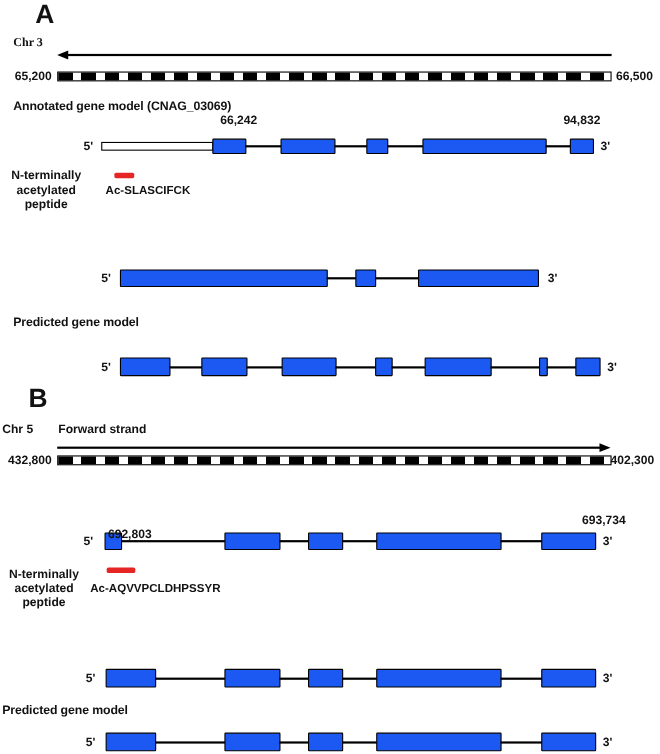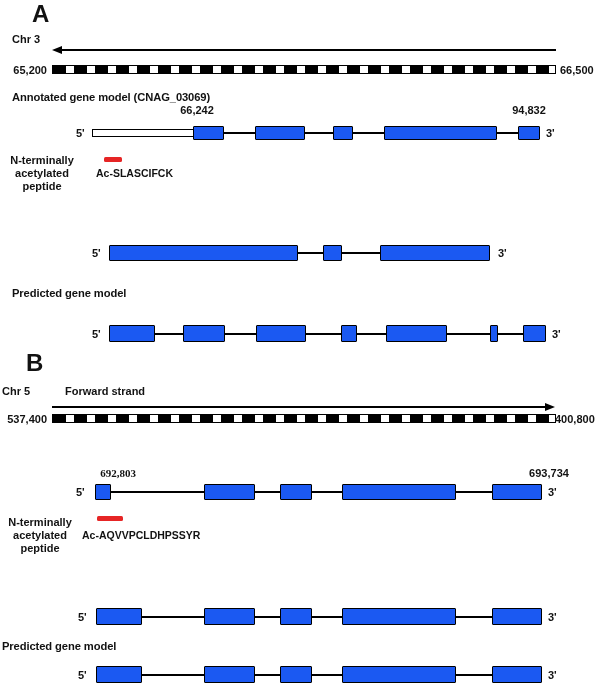--- a/index.html
+++ b/index.html
@@ -21,40 +21,40 @@
   .utr{position:absolute;background:#fff;border:1.5px solid #000;box-sizing:border-box;}
   .peplabel{position:absolute;font-size:11px;line-height:13px;text-align:center;}
   .pepmark{position:absolute;border-radius:1.5px;}
   .pepseq{position:absolute;font-size:10.5px;line-height:11px;white-space:nowrap;}
 </style>
 </head>
 <body>
 
 <div id="fig">
     <div class="letter" style="left: 32px; top: 3px;">A</div>
-    <div class="txt" style="left: 12px; top: 33px;">Chr 3</div>
+    <div class="txt" style="left: 12px; top: 33px; font-family: Liberation Serif, serif;">Chr 3</div>
     <div class="aline" style="left: 59px; top: 49px; width: 497px;"></div>
     <div class="ahead" style="left: 52px; top: 46px; border-top: 4px solid transparent; border-bottom: 4px solid transparent; border-right: 10px solid rgb(0, 0, 0);"></div>
     <div class="chrbar" style="left: 52px; top: 65px; width: 502px; height: 7px;"></div>
     <div class="txt" style="left: 0px; top: 64px; width: 47px; text-align: right;">65,200</div>
     <div class="txt" style="left: 560px; top: 64px;">66,500</div>
     <div class="title" style="left: 12px; top: 91px;">Annotated gene model (CNAG_03069)</div>
     <div class="txt" style="left: 76px; top: 127px;">5'</div>
     <div class="txt" style="left: 546px; top: 127px;">3'</div>
     <div class="utr" style="left: 92px; top: 129px; width: 102px; height: 8px;"></div>
     <div class="exon" style="left: 193px; top: 126px; width: 31px; height: 14px; background: rgb(27, 89, 242); border-color: rgb(0, 0, 0);"></div>
     <div class="intron" style="left: 223px; top: 132px; width: 33px;"></div>
     <div class="exon" style="left: 255px; top: 126px; width: 50px; height: 14px; background: rgb(27, 89, 242); border-color: rgb(0, 0, 0);"></div>
     <div class="intron" style="left: 304px; top: 132px; width: 30px;"></div>
     <div class="exon" style="left: 333px; top: 126px; width: 20px; height: 14px; background: rgb(27, 89, 242); border-color: rgb(0, 0, 0);"></div>
     <div class="intron" style="left: 352px; top: 132px; width: 33px;"></div>
     <div class="exon" style="left: 384px; top: 126px; width: 113px; height: 14px; background: rgb(27, 89, 242); border-color: rgb(0, 0, 0);"></div>
     <div class="intron" style="left: 496px; top: 132px; width: 23px;"></div>
     <div class="exon" style="left: 518px; top: 126px; width: 22px; height: 14px; background: rgb(27, 89, 242); border-color: rgb(0, 0, 0);"></div>
-    <div class="coordlbl" style="left: 162px; top: 104px;">66,242</div>
+    <div class="coordlbl" style="left: 182px; top: 104px;">66,242</div>
     <div class="coordlbl" style="left: 494px; top: 104px;">94,832</div>
     <div class="peplabel" style="left: 0px; top: 154px; width: 84px;">
       <div>N-terminally</div>
       <div>acetylated</div>
       <div>peptide</div>
     </div>
     <div class="pepmark" style="left: 104px; top: 157px; width: 18px; height: 5px; background: rgb(230, 37, 37);"></div>
     <div class="pepseq" style="left: 96px; top: 168px;">Ac-SLASCIFCK</div>
     <div class="txt" style="left: 92px; top: 247px;">5'</div>
     <div class="txt" style="left: 498px; top: 247px;">3'</div>
@@ -74,38 +74,38 @@
     <div class="intron" style="left: 305px; top: 333px; width: 37px;"></div>
     <div class="exon" style="left: 341px; top: 325px; width: 16px; height: 17px; background: rgb(27, 89, 242); border-color: rgb(0, 0, 0);"></div>
     <div class="intron" style="left: 356px; top: 333px; width: 31px;"></div>
     <div class="exon" style="left: 386px; top: 325px; width: 61px; height: 17px; background: rgb(27, 89, 242); border-color: rgb(0, 0, 0);"></div>
     <div class="intron" style="left: 446px; top: 333px; width: 45px;"></div>
     <div class="exon" style="left: 490px; top: 325px; width: 8px; height: 17px; background: rgb(27, 89, 242); border-color: rgb(0, 0, 0);"></div>
     <div class="intron" style="left: 497px; top: 333px; width: 27px;"></div>
     <div class="exon" style="left: 523px; top: 325px; width: 23px; height: 17px; background: rgb(27, 89, 242); border-color: rgb(0, 0, 0);"></div>
     <div class="letter" style="left: 26px; top: 352px;">B</div>
     <div class="txt" style="left: 2px; top: 385px;">Chr 5</div>
-    <div class="txt" style="left: 53px; top: 385px; margin-left: 12px;">Forward strand</div>
+    <div class="txt" style="left: 53px; top: 385px;">Forward strand</div>
     <div class="aline" style="left: 52px; top: 406px; width: 495px;"></div>
     <div class="ahead" style="left: 545px; top: 403px; border-top: 4px solid transparent; border-bottom: 4px solid transparent; border-left: 10px solid rgb(0, 0, 0);"></div>
     <div class="chrbar" style="left: 52px; top: 414px; width: 502px; height: 7px;"></div>
-    <div class="txt" style="left: 0px; top: 413px; width: 47px; text-align: right;">537,400</div>
-    <div class="txt" style="left: 555px; top: 413px;">400,800</div>
+    <div class="txt" style="left: 0px; top: 413px; width: 47px; text-align: right;">432,800</div>
+    <div class="txt" style="left: 555px; top: 413px;">402,300</div>
     <div class="txt" style="left: 76px; top: 486px;">5'</div>
     <div class="txt" style="left: 548px; top: 486px;">3'</div>
     <div class="exon" style="left: 95px; top: 484px; width: 16px; height: 16px; background: rgb(27, 89, 242); border-color: rgb(0, 0, 0);"></div>
     <div class="intron" style="left: 110px; top: 491px; width: 95px;"></div>
     <div class="exon" style="left: 204px; top: 484px; width: 51px; height: 16px; background: rgb(27, 89, 242); border-color: rgb(0, 0, 0);"></div>
     <div class="intron" style="left: 254px; top: 491px; width: 27px;"></div>
     <div class="exon" style="left: 280px; top: 484px; width: 32px; height: 16px; background: rgb(27, 89, 242); border-color: rgb(0, 0, 0);"></div>
     <div class="intron" style="left: 311px; top: 491px; width: 32px;"></div>
     <div class="exon" style="left: 342px; top: 484px; width: 114px; height: 16px; background: rgb(27, 89, 242); border-color: rgb(0, 0, 0);"></div>
     <div class="intron" style="left: 455px; top: 491px; width: 38px;"></div>
     <div class="exon" style="left: 492px; top: 484px; width: 50px; height: 16px; background: rgb(27, 89, 242); border-color: rgb(0, 0, 0);"></div>
-    <div class="coordlbl" style="left: 83px; top: 467px; font-family: Liberation Serif, serif;">692,803</div>
+    <div class="coordlbl" style="left: 83px; top: 480px;">692,803</div>
     <div class="coordlbl" style="left: 514px; top: 467px;">693,734</div>
     <div class="peplabel" style="left: 0px; top: 516px; width: 80px;">
       <div>N-terminally</div>
       <div>acetylated</div>
       <div>peptide</div>
     </div>
     <div class="pepmark" style="left: 97px; top: 516px; width: 26px; height: 5px; background: rgb(230, 37, 37);"></div>
     <div class="pepseq" style="left: 82px; top: 530px;">Ac-AQVVPCLDHPSSYR</div>
     <div class="txt" style="left: 78px; top: 611px;">5'</div>
     <div class="txt" style="left: 548px; top: 611px;">3'</div>

